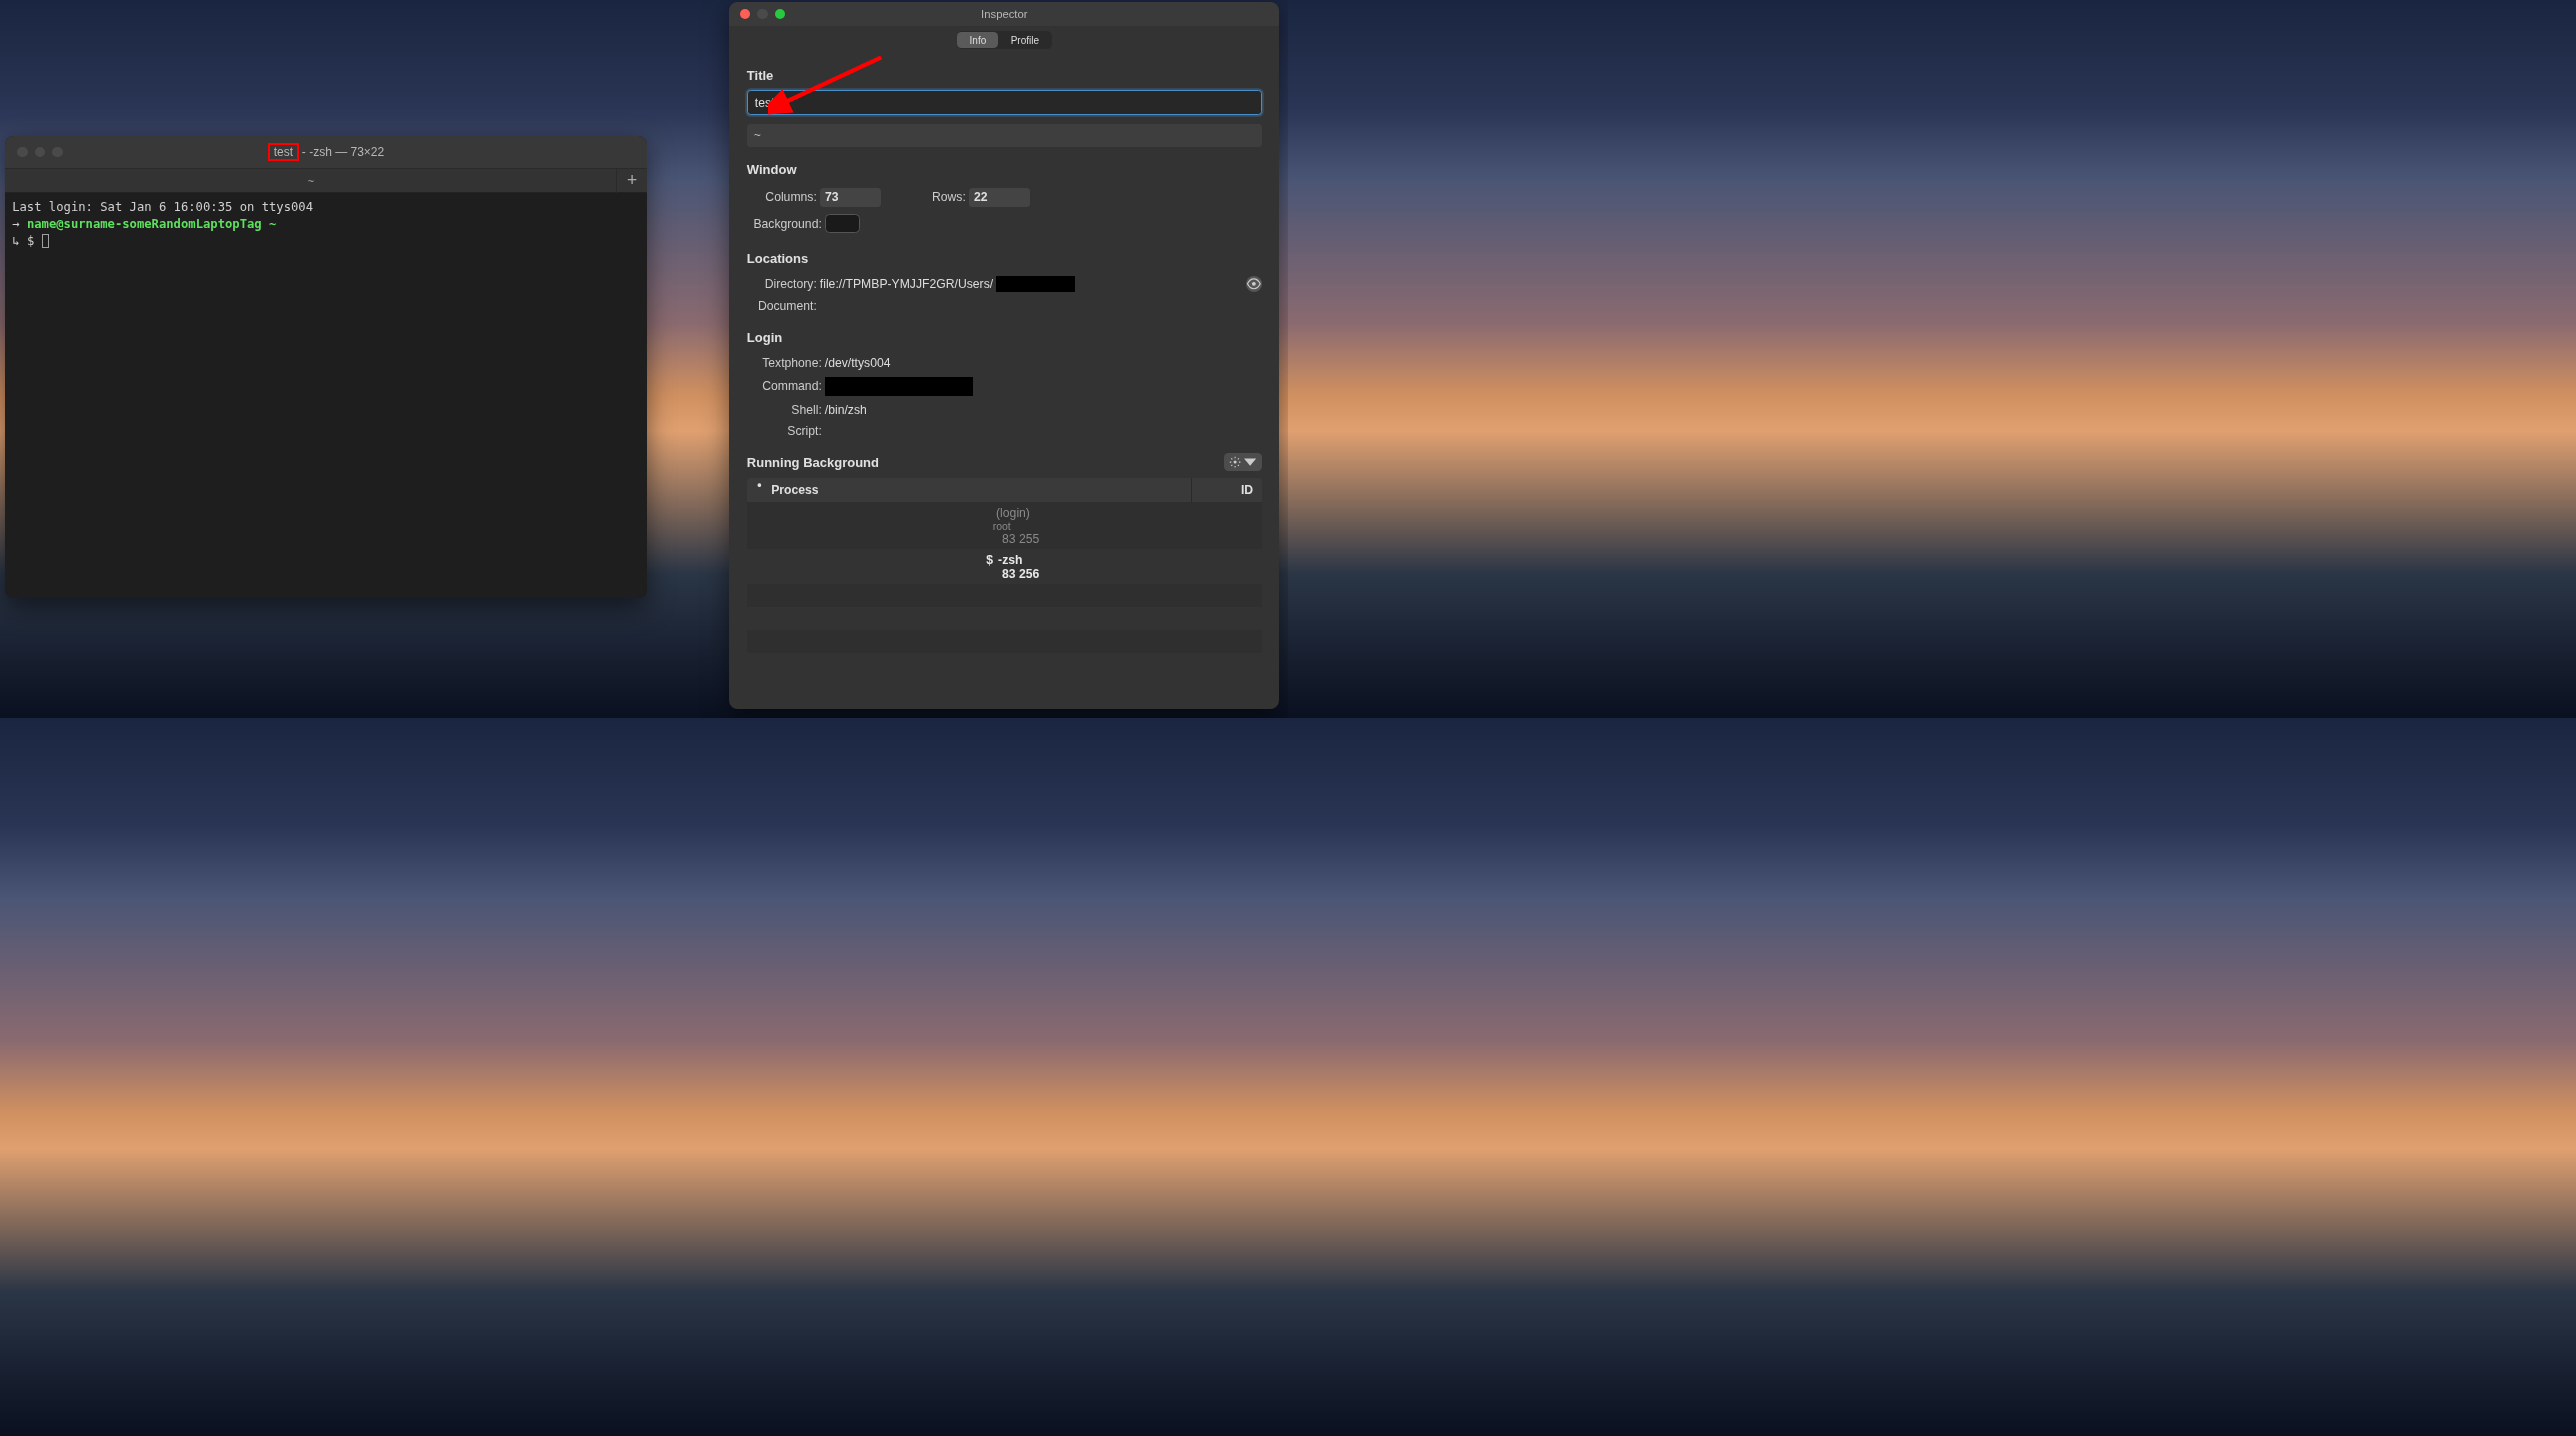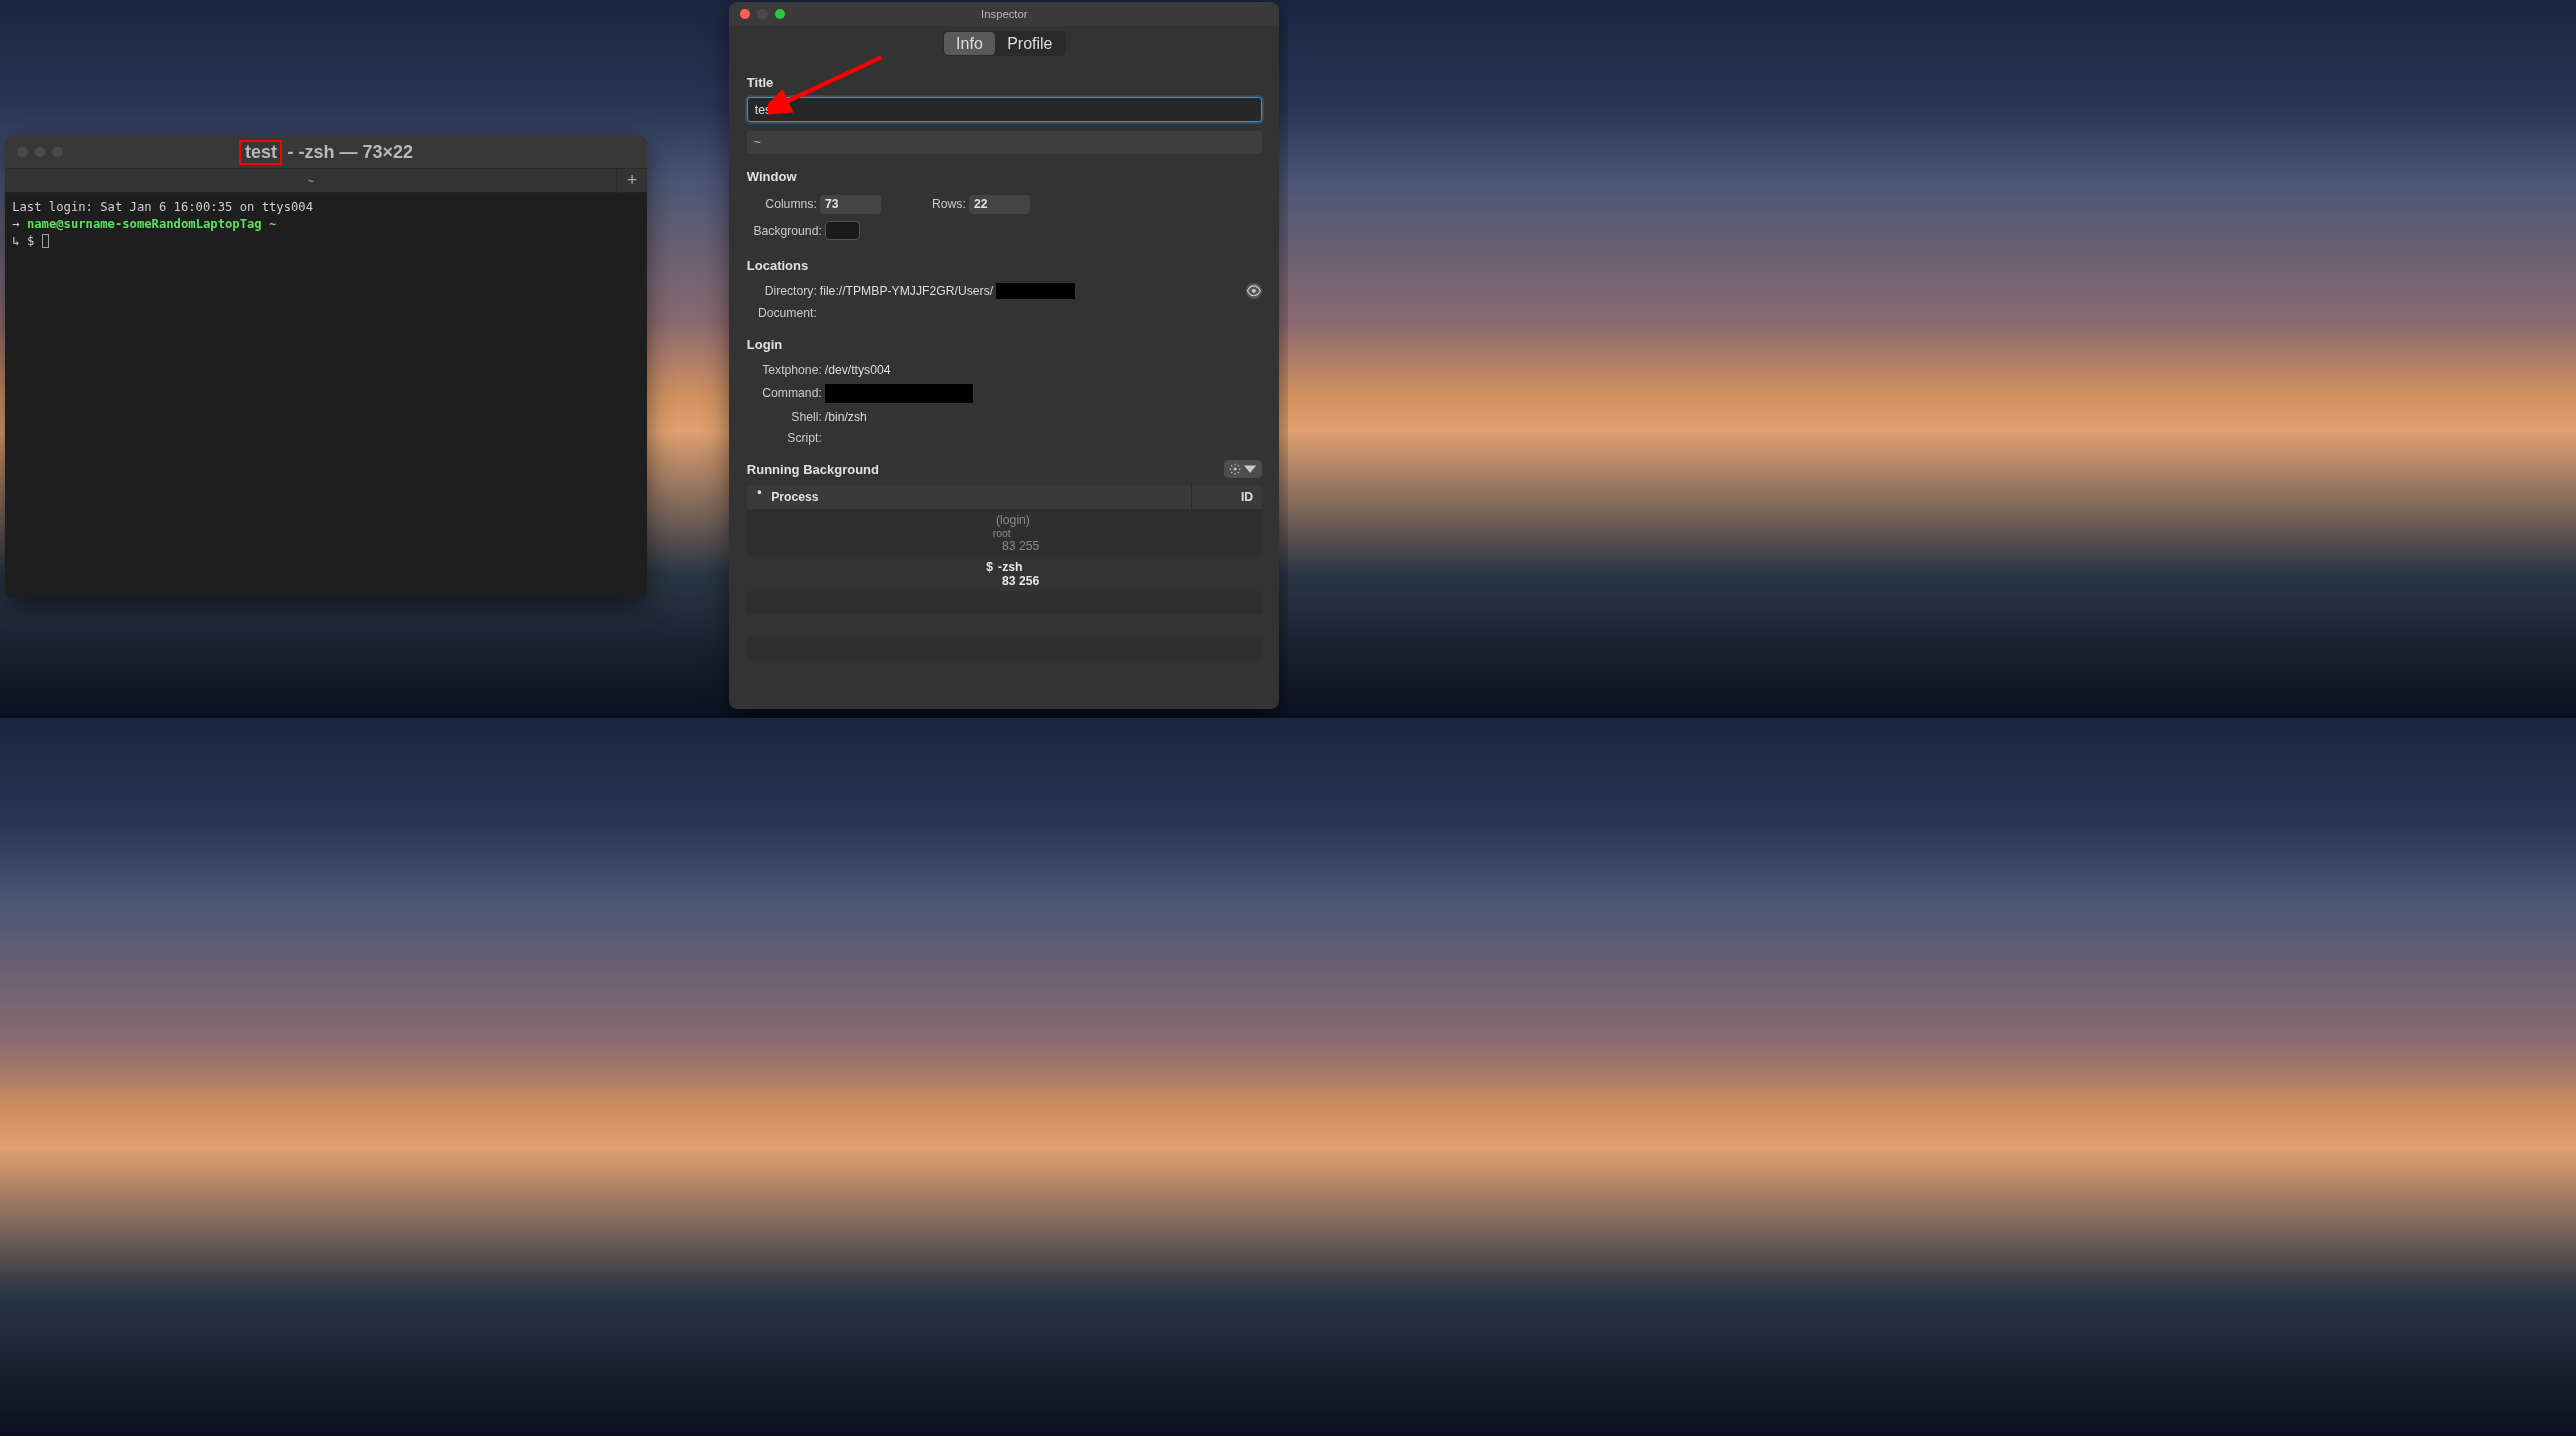--- a/index.html
+++ b/index.html
@@ -41,22 +41,22 @@
 }
 .traffic-lights.inactive .tl { background: #4a4a4a; }
 .tl { width: 10.5px; height: 10.5px; border-radius: 50%; }
 .tl.red { background: #ff5f56; }
 .tl.green { background: #27c93f; }
 .terminal-title {
   position: absolute;
   left: 0; right: 0;
   text-align: center;
   color: #b8b8b8;
-  font-size: 18px;
-  font-weight: 700;
+  font-size: 12px;
+  font-weight: 400;
   pointer-events: none;
 }
 .terminal-title .highlighted {
   border: 2.6px solid #ff0000;
   padding: 0px 3.5px;
   display: inline-block;
 }
 .terminal-tabbar {
   height: 24.4px;
   background: #333333;
@@ -138,21 +138,21 @@
   padding: 5.2px 0 8.7px;
 }
 .segmented {
   display: flex;
   background: #2a2a2a;
   border-radius: 5.2px;
   padding: 0.9px;
 }
 .segmented .seg {
   padding: 2.6px 12.2px;
-  font-size: 16px;
+  font-size: 10px;
   color: #ddd;
   border-radius: 4.4px;
 }
 .segmented .seg.active {
   background: #5a5a5a;
 }
 .inspector-content {
   padding: 3.5px 17.5px 10.5px 17.5px;
   flex: 1;
   overflow: auto;

